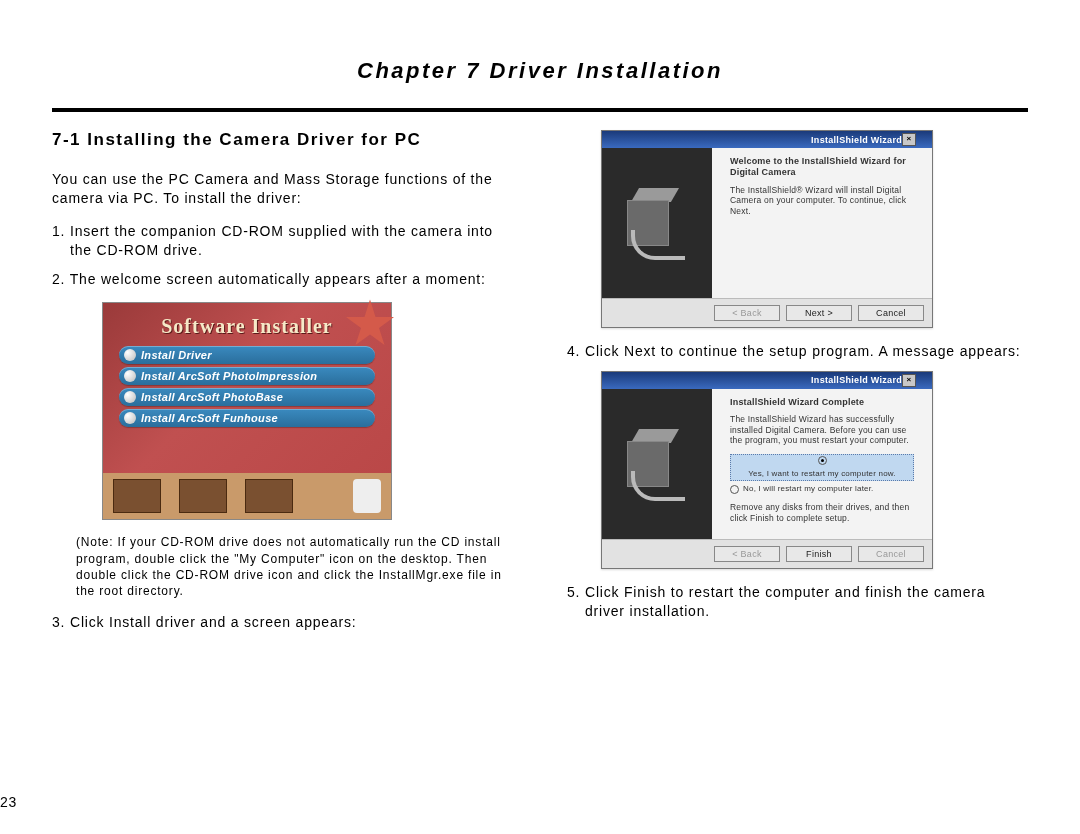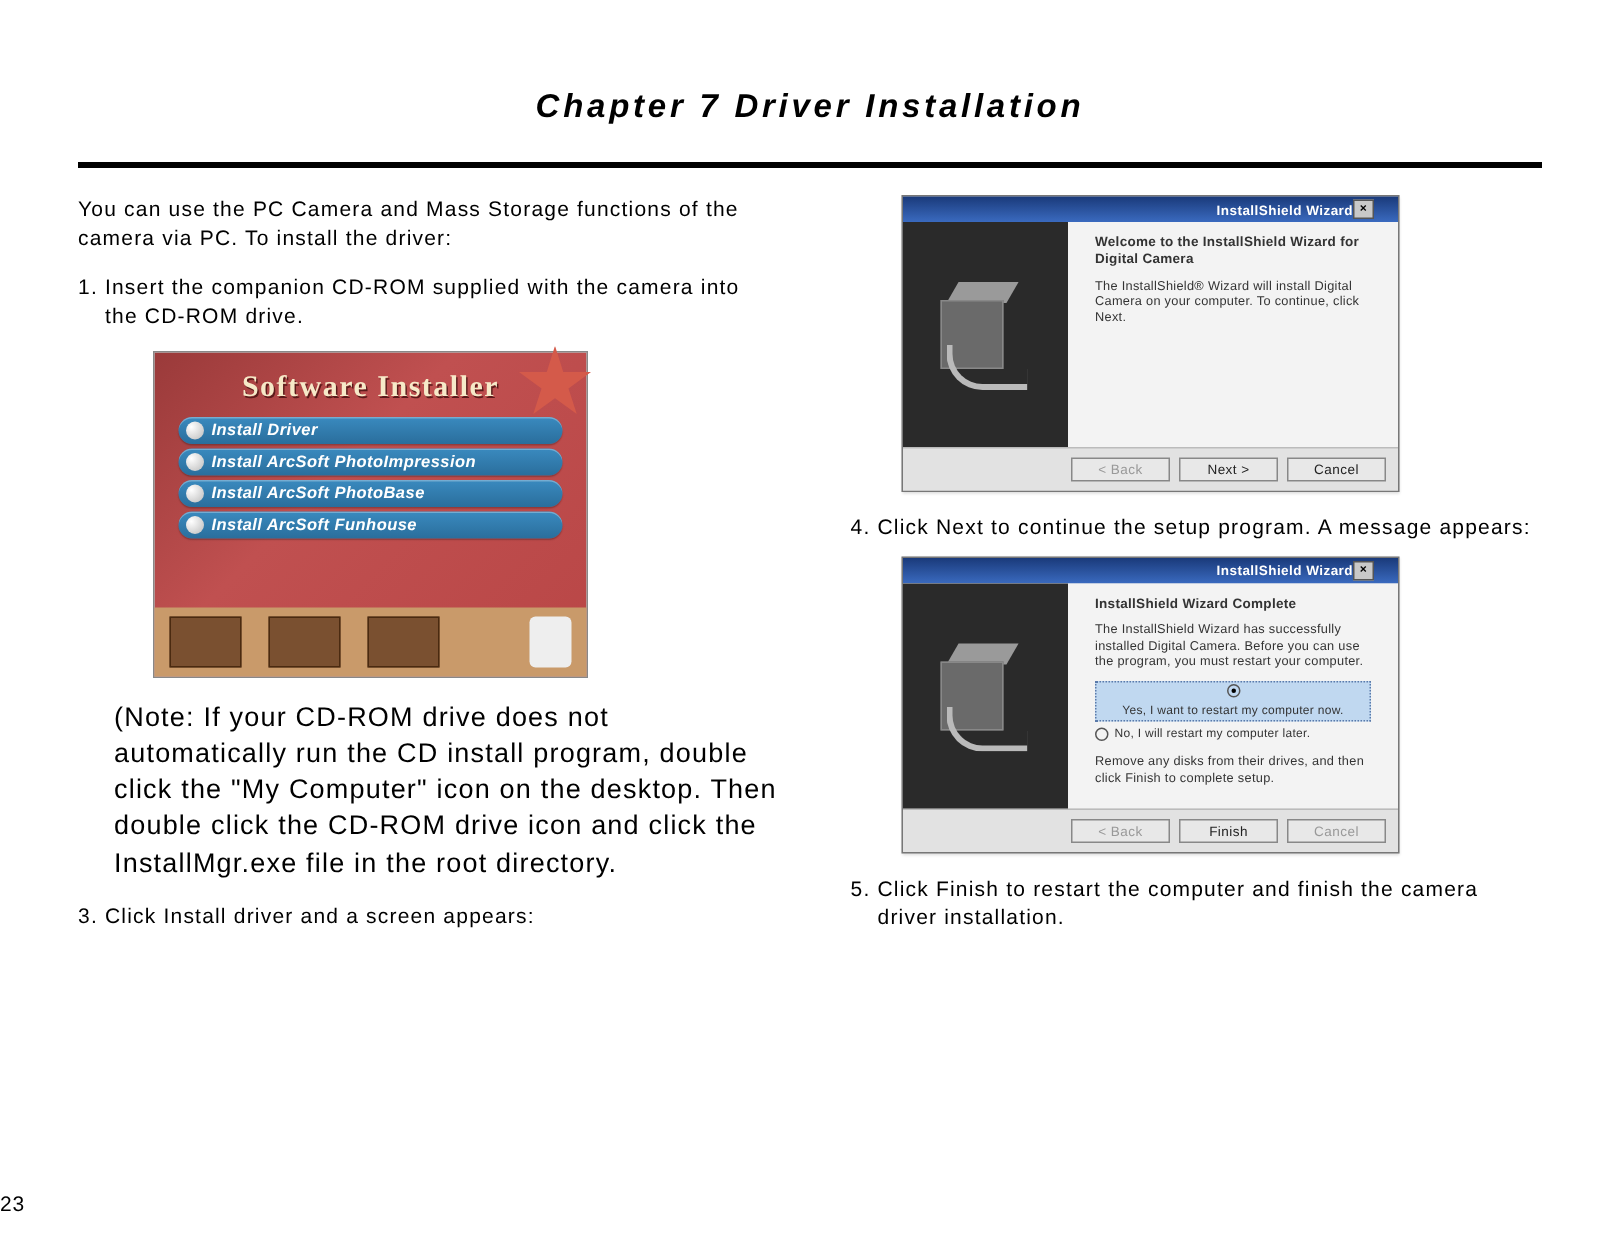--- a/index.html
+++ b/index.html
@@ -52,21 +52,21 @@
   }
   .list-item {
     font-size: 14px;
     letter-spacing: 0.8px;
     line-height: 1.35;
     margin-bottom: 10px;
     padding-left: 18px;
     text-indent: -18px;
   }
   .note {
-    font-size: 18px;
+    font-size: 12px;
     letter-spacing: 0.8px;
     line-height: 1.35;
     margin: 12px 0 14px 24px;
   }
   .page-num {
     position: absolute;
     bottom: 24px;
     left: 0;
     right: 0;
     font-size: 14px;
@@ -274,22 +274,24 @@
 </head>
 <body>
 
 <div class="page">
   <div class="chapter-title">Chapter 7 Driver Installation</div>
   <hr class="heavy-rule">
 
   <div class="cols">
 
     <div class="col">
+      <div class="section-title">7-1 Installing the Camera Driver for PC</div>
       <div class="body-text">You can use the PC Camera and Mass Storage functions of the camera via PC. To install the driver:</div>
       <div class="list-item">1. Insert the companion CD-ROM supplied with the camera into the CD-ROM drive.</div>
+      <div class="list-item">2. The welcome screen automatically appears after a moment:</div>
 
       <div class="installer">
         <div class="burst"></div>
         <div class="title">Software Installer</div>
         <div class="pill">Install Driver</div>
         <div class="pill">Install ArcSoft PhotoImpression</div>
         <div class="pill">Install ArcSoft PhotoBase</div>
         <div class="pill">Install ArcSoft Funhouse</div>
         <div class="bottombar">
           <div class="thumb"></div>

